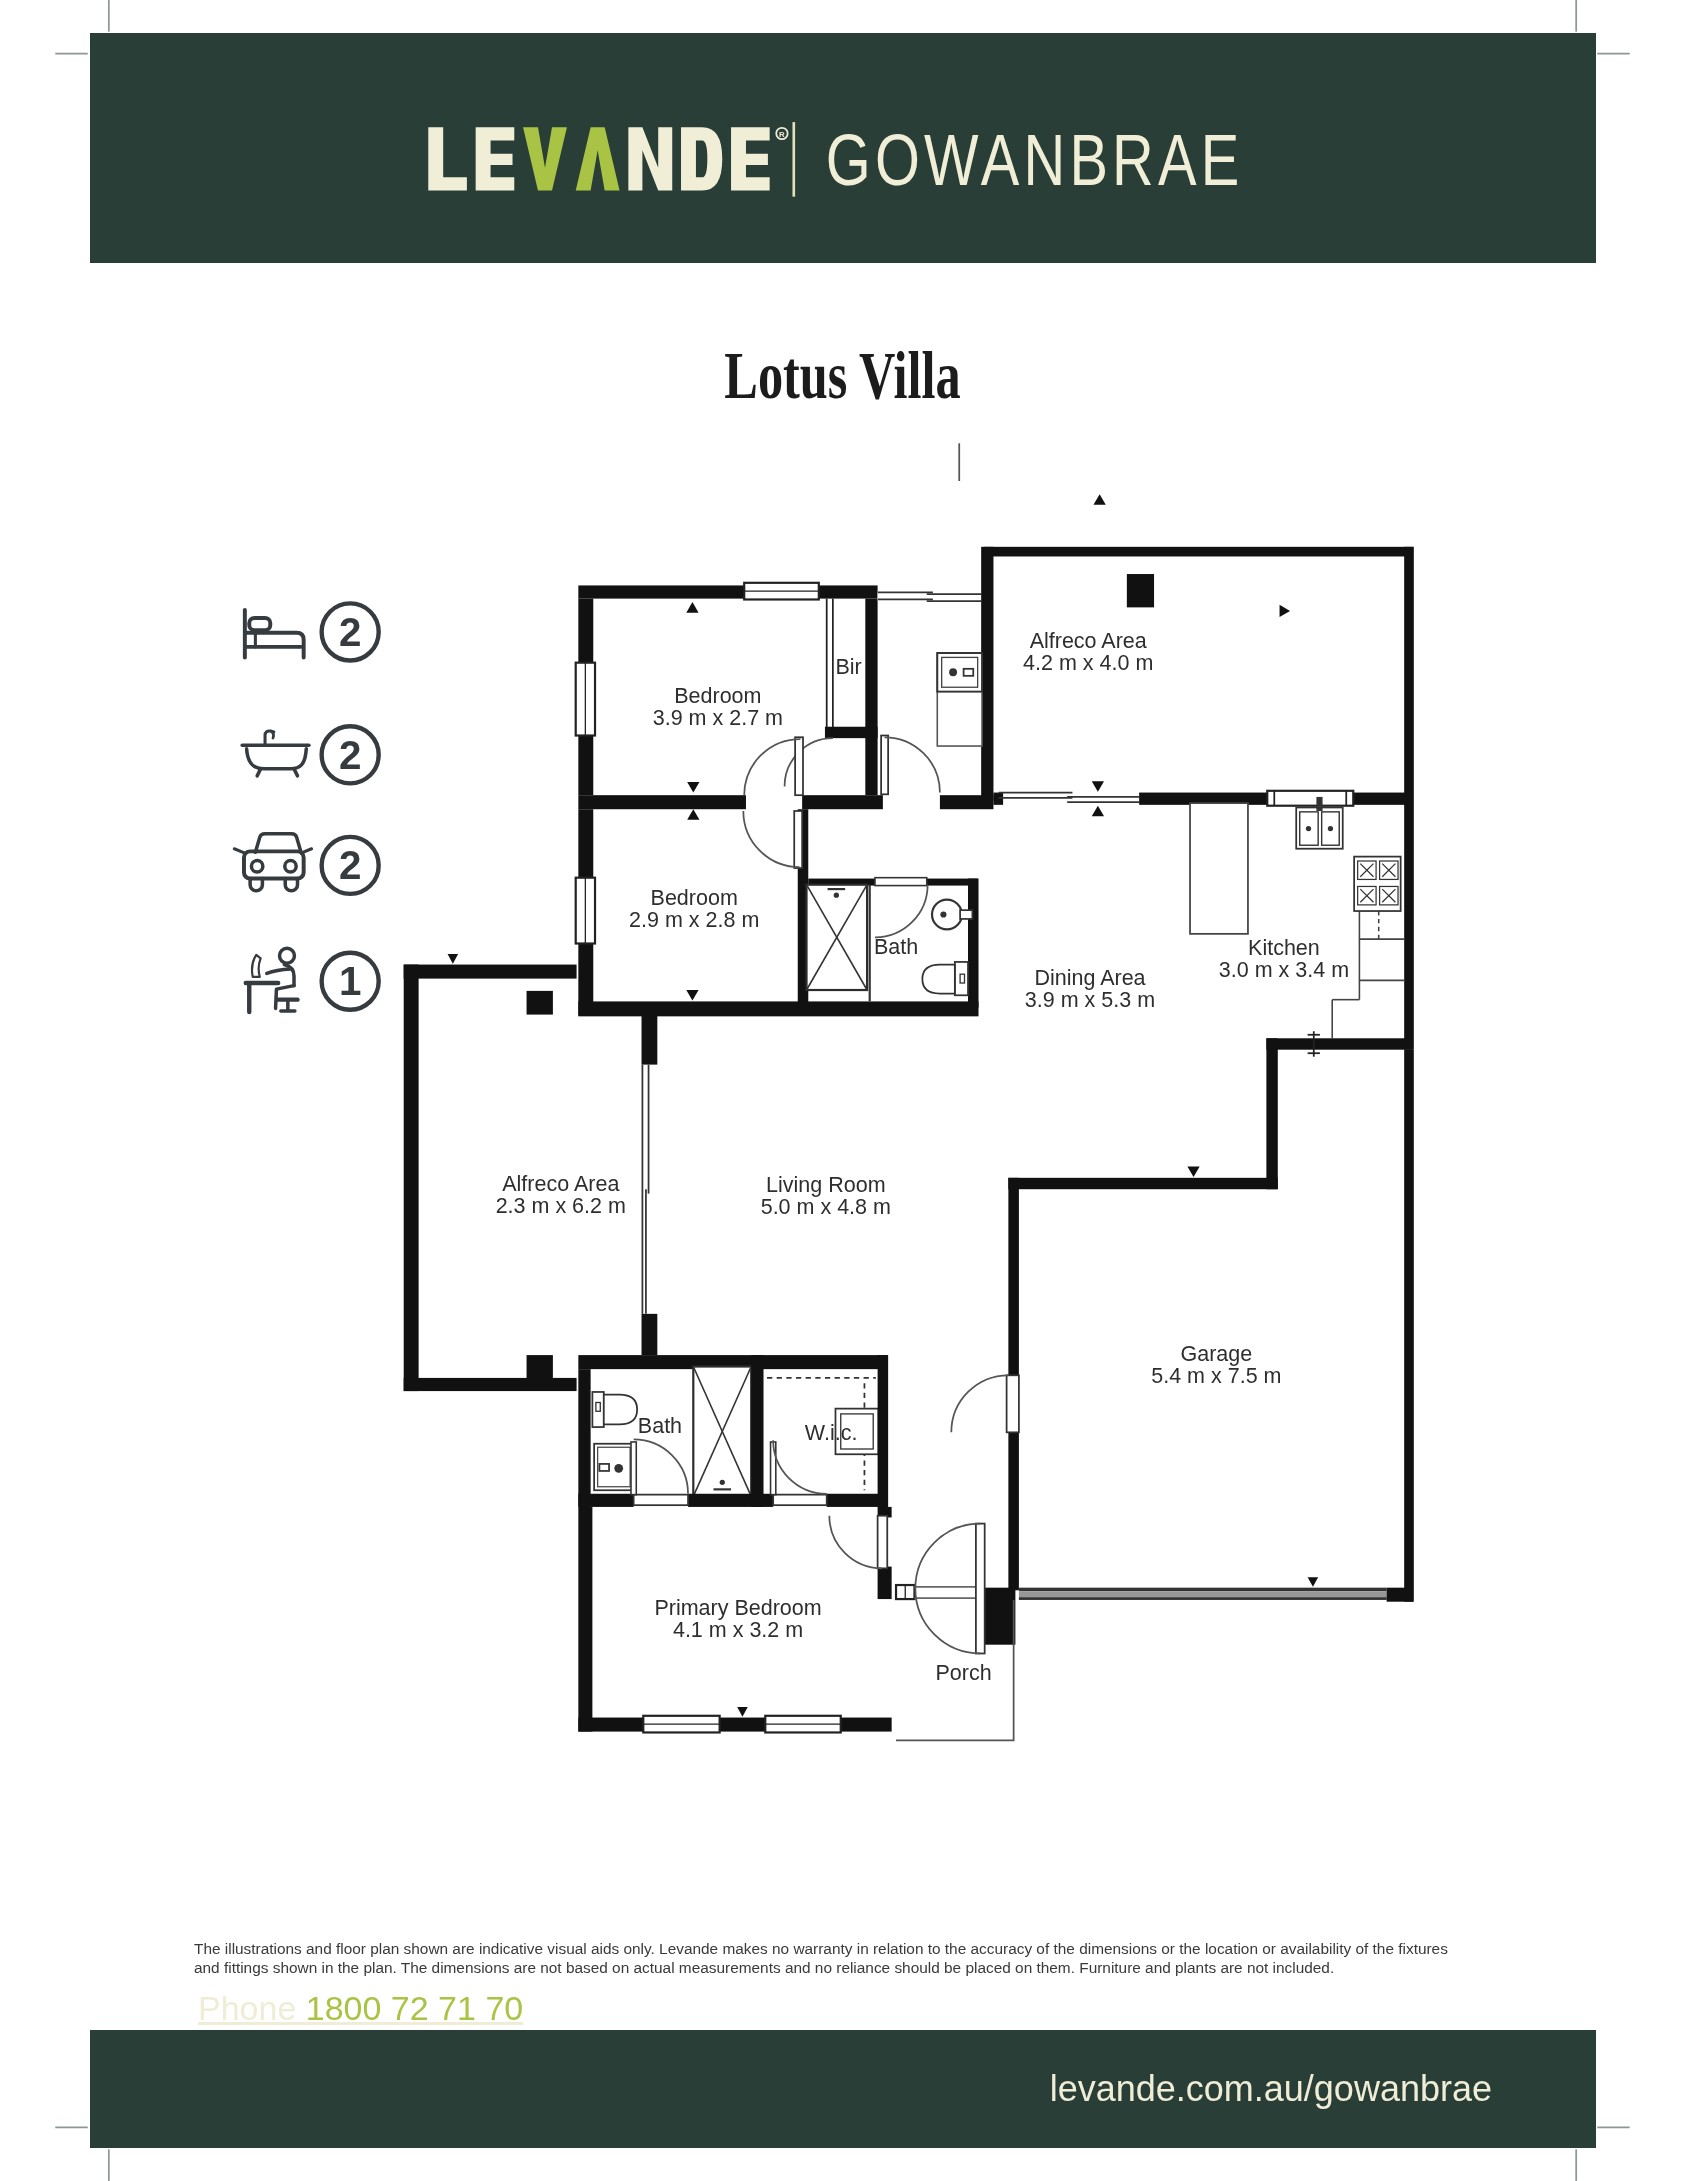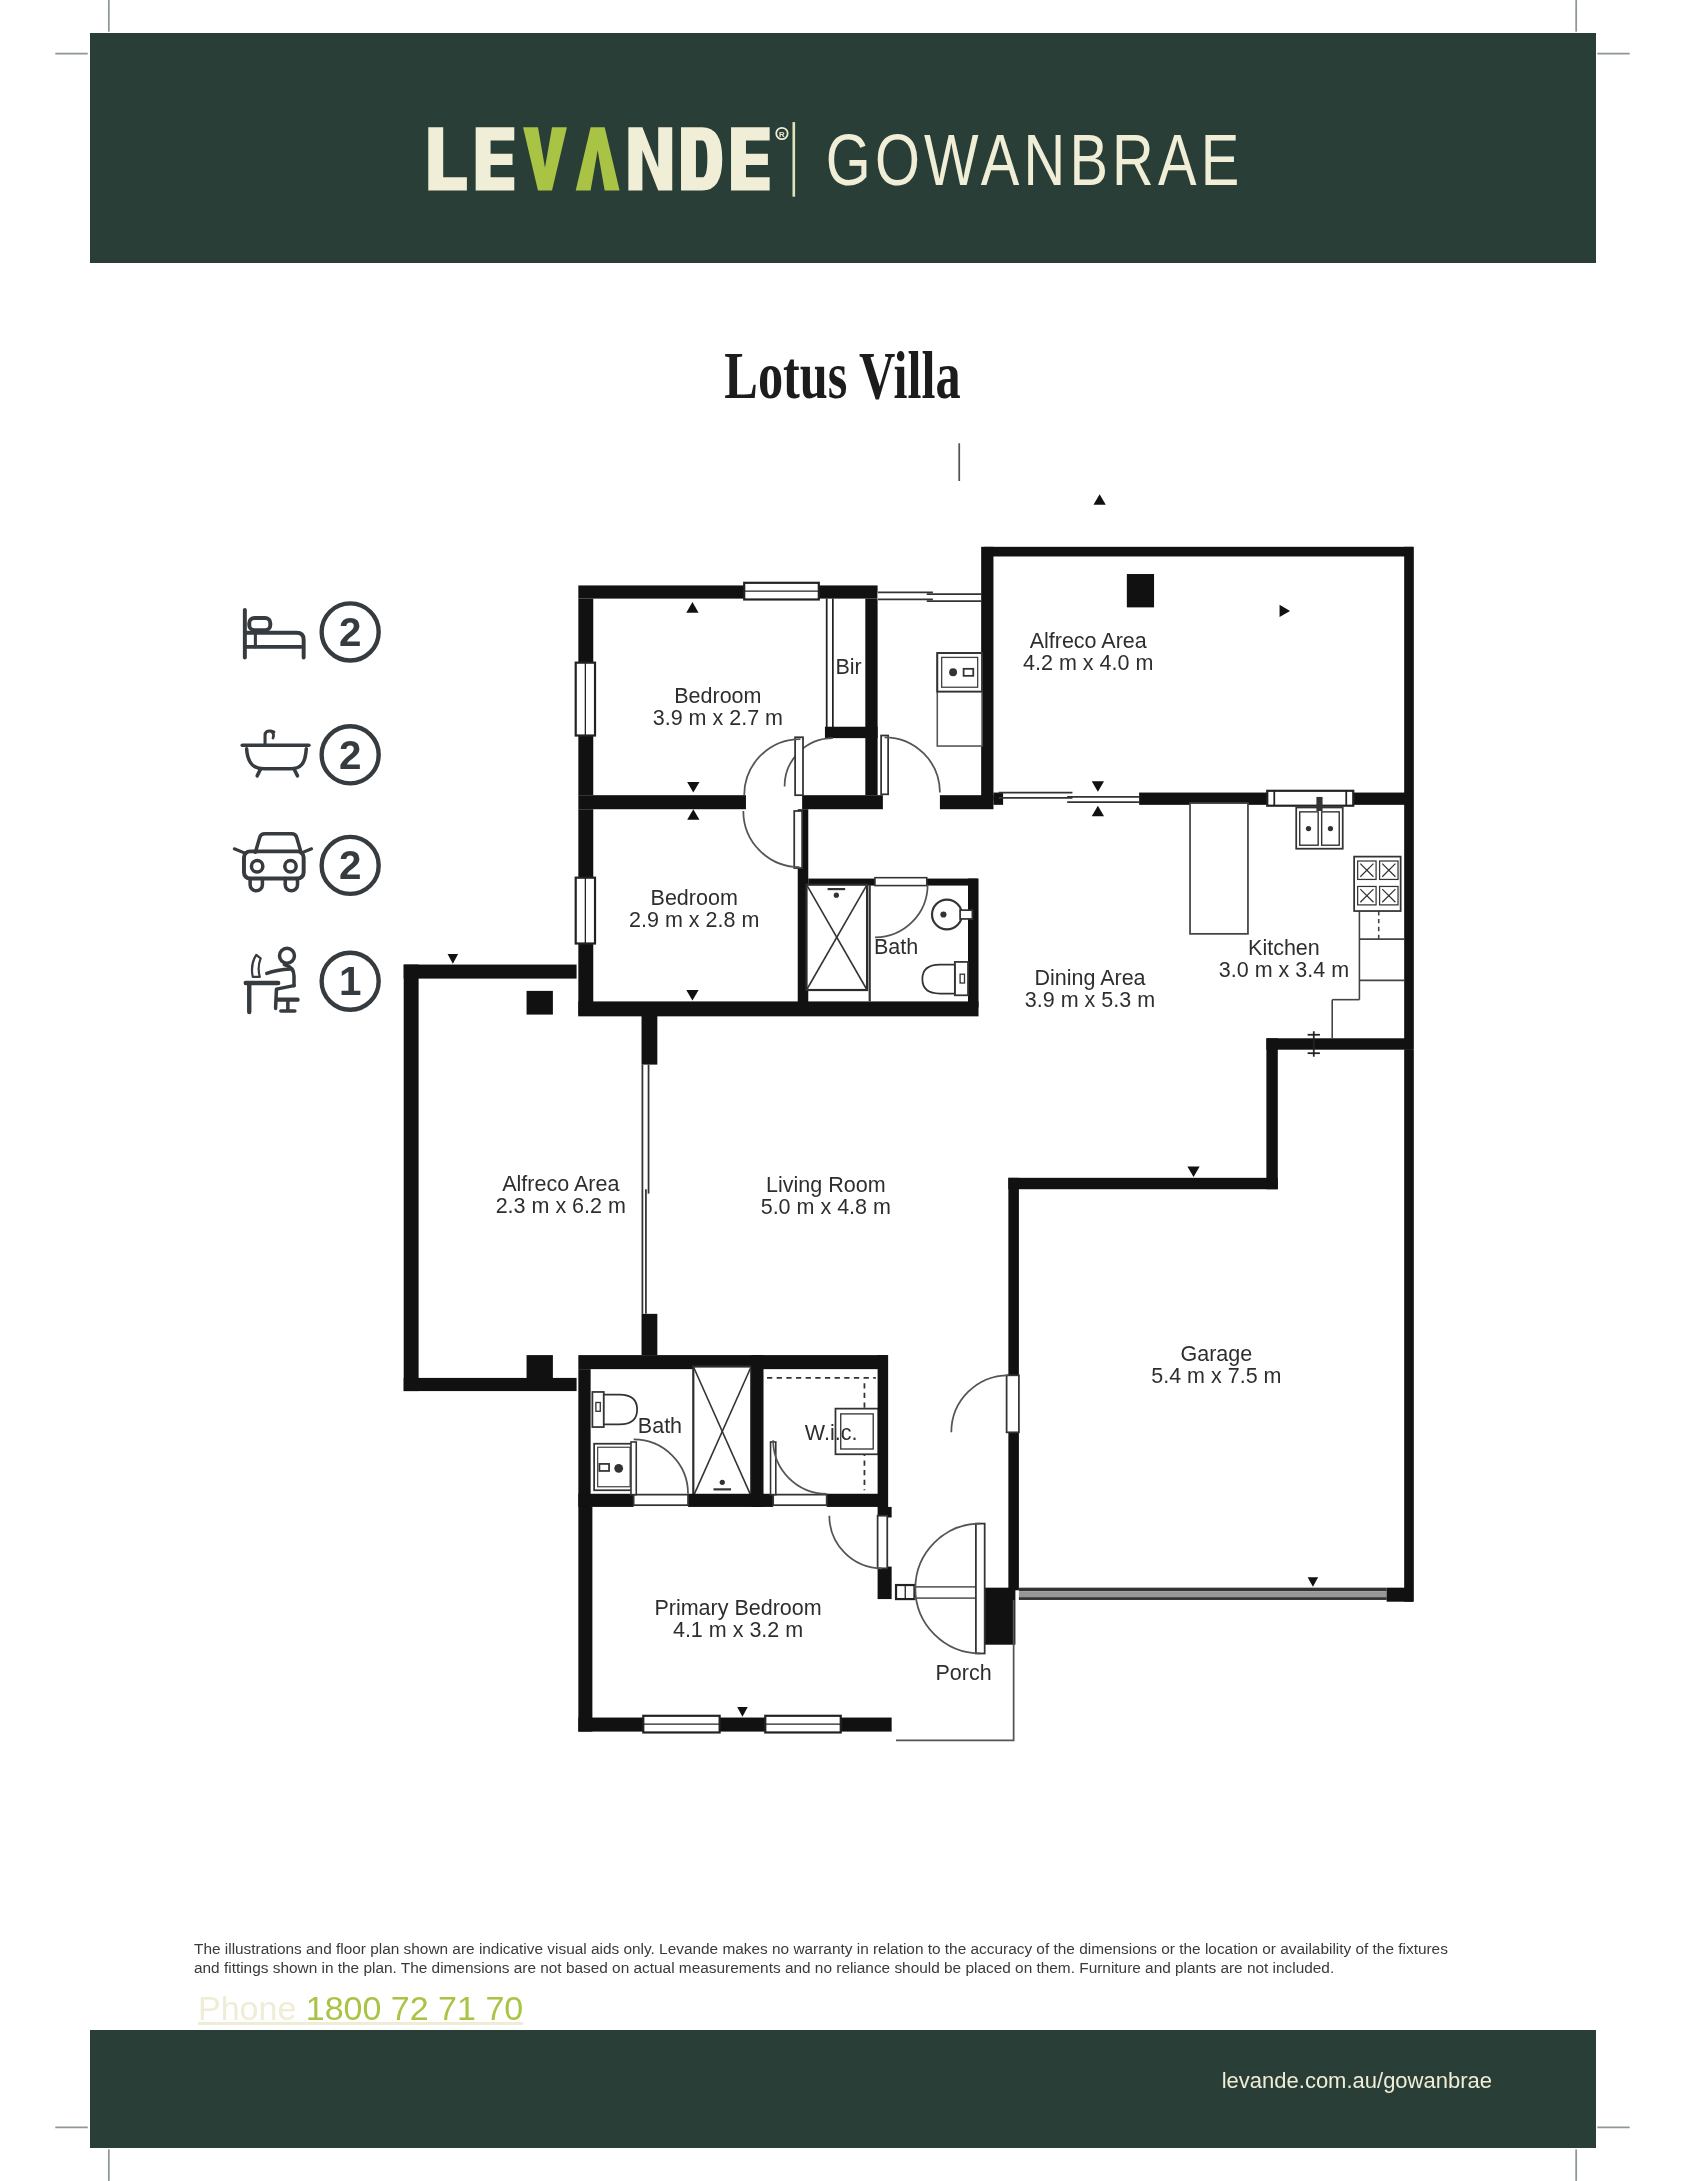--- a/index.html
+++ b/index.html
@@ -491,15 +491,15 @@
 </svg>
 
 <div style="position:absolute;left:194px;top:1936px;width:1369px;color:#333;">
 <div style="font-size:15.4px;line-height:19.3px;margin-top:2.6px;color:#3a3a3a;">The illustrations and floor plan shown are indicative visual aids only. Levande makes no warranty in relation to the accuracy of the dimensions or the location or availability of the fixtures<br>and fittings shown in the plan. The dimensions are not based on actual measurements and no reliance should be placed on them. Furniture and plants are not included.</div>
 </div>
 
 <div class="band" style="top:2030px;height:118px;"></div>
 
 <div style="position:absolute;left:198px;top:1989px;font-size:34px;color:#efedd6;text-decoration:underline;">Phone <span style="color:#a9c344;">1800 72 71 70</span></div>
 
-<div style="position:absolute;right:193px;top:2068px;font-size:22px;color:#efedd6;">levande.com.au/gowanbrae</div>
+<div style="position:absolute;right:193px;top:2068px;font-size:36px;color:#efedd6;">levande.com.au/gowanbrae</div>
 </div>
 
 
 </body></html>

